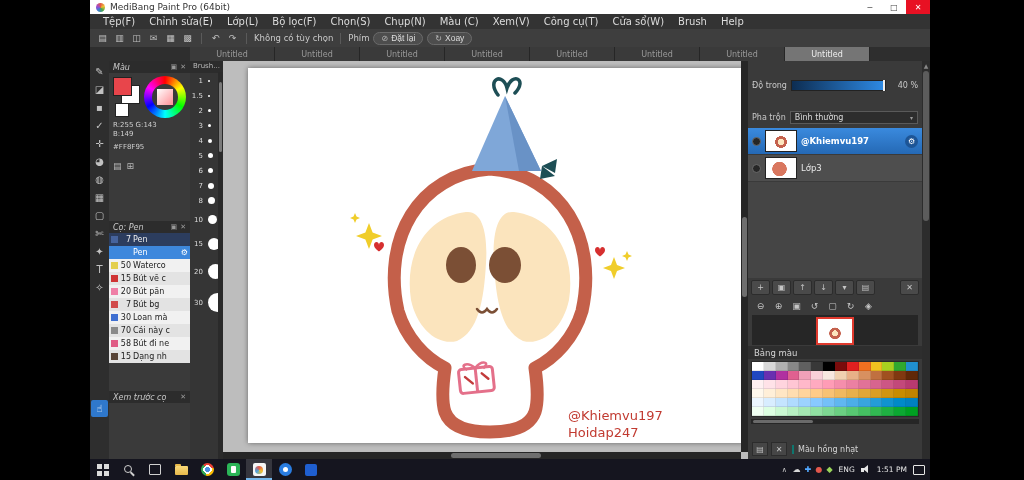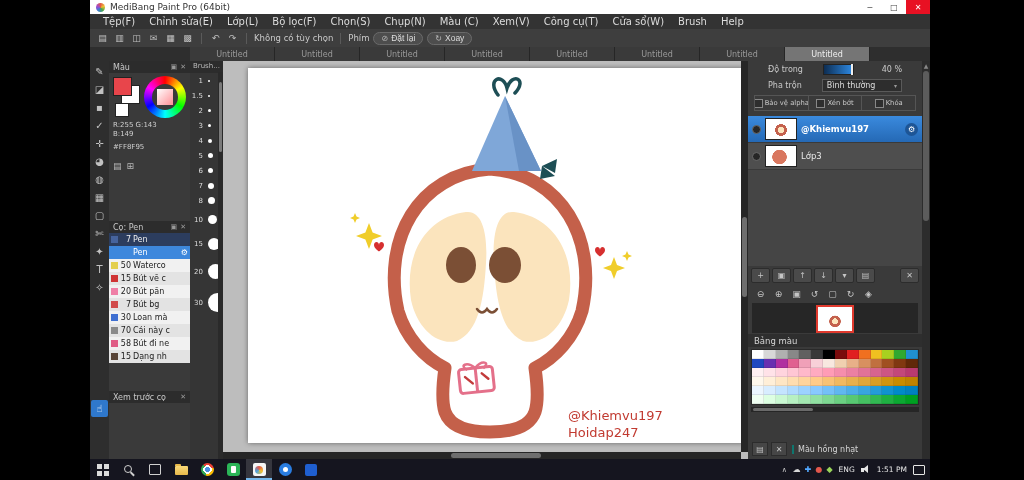--- a/index.html
+++ b/index.html
@@ -34,21 +34,21 @@
 
   
   .main{position:absolute;top:61px;left:0;right:0;bottom:21px;}
 
   .toolcol{position:absolute;left:0;top:0;bottom:0;width:19px;background:#2e2e2e;display:flex;flex-direction:column;align-items:center;padding-top:2px;gap:1px;}
   .tool{width:17px;height:17px;flex:none;display:flex;align-items:center;justify-content:center;color:#c2c2c2;font-size:10px;border-radius:2px;}
   .tool.active{background:#2f78cc;color:#fff;margin-top:auto;margin-bottom:42px;}
 
   .leftdock{position:absolute;left:19px;top:0;bottom:0;width:81px;background:#3a3a3a;border-right:1px solid #262626;}
   .phead{height:12px;background:#2c2c2c;display:flex;align-items:center;padding:0 4px;color:#c9c9c9;font-size:8px;gap:3px;}
-  .phead .grow{flex:1;overflow:hidden;white-space:nowrap;}
+  .phead .grow{flex:1;overflow:hidden;white-space:nowrap;font-style:italic;}
   .ph-ic{font-size:7px;color:#999;}
 
   .color-panel{position:absolute;top:0;left:0;right:0;height:160px;}
   .color-body{position:relative;height:148px;}
   .bg-swatch{position:absolute;left:12px;top:12px;width:17px;height:17px;border:1px solid #222;background:#fff;}
   .fg-swatch{position:absolute;left:4px;top:4px;width:17px;height:17px;border:1px solid #222;}
   .wheel{position:absolute;right:4px;top:3px;width:42px;height:42px;border-radius:50%;background:conic-gradient(#f00,#ff0,#0f0,#0ff,#00f,#f0f,#f00);}
   .wheel::before{content:'';position:absolute;inset:8px;border-radius:50%;background:#3a3a3a;}
   .wheel-sq{position:absolute;inset:13px;z-index:1;}
   .mini-swatch{position:absolute;left:6px;top:30px;width:12px;height:12px;border:1px solid #222;}
@@ -88,21 +88,21 @@
   .vscroll{position:absolute;right:0;top:0;bottom:7px;width:7px;background:#262626;}
   .vscroll .thumb{position:absolute;top:40%;height:80px;left:1px;right:1px;background:#6e6e6e;border-radius:3px;}
 
   
   .rightpanel{position:absolute;right:0;top:0;bottom:0;width:182px;background:#3a3a3a;}
   .rp-inner{position:absolute;left:0;top:0;bottom:0;right:8px;display:flex;flex-direction:column;}
   .rp-scroll{position:absolute;right:0;top:0;bottom:0;width:8px;background:#2c2c2c;}
   .rp-scroll .arrow{color:#888;font-size:6px;text-align:center;height:9px;line-height:9px;}
   .rp-scroll .thumb{position:absolute;top:10px;left:1px;width:6px;height:150px;background:#5c5c5c;border-radius:3px;}
   .rp-head{height:13px;flex:none;background:#2e2e2e;color:#d5d5d5;font-size:8.5px;display:flex;align-items:center;padding:0 6px;}
-  .rp-row{display:flex;align-items:center;padding:0 20px;gap:20px;height:16px;flex:none;color:#c9c9c9;font-size:8px;}
+  .rp-row{display:flex;align-items:center;padding:0 4px;gap:4px;height:16px;flex:none;color:#c9c9c9;font-size:8px;margin-top:16px;}
   .slider{flex:1;height:9px;border:1px solid #222;background:linear-gradient(to right,#0d2d52,#2e8be6);position:relative;}
   .slider::after{content:'';position:absolute;right:0;top:-1px;bottom:-1px;width:2px;background:#eee;}
   .op-val{width:28px;text-align:right;flex:none;}
   .blend-select{flex:1;height:11px;background:#2d2d2d;border:1px solid #5a5a5a;color:#ddd;font-size:8px;display:flex;align-items:center;padding:0 4px;}
   .blend-select .car{margin-left:auto;font-size:6px;color:#999;}
   .checks{display:flex;margin:2px 6px;border:1px solid #555;height:14px;flex:none;}
   .check-item{flex:1;display:flex;align-items:center;justify-content:center;gap:2px;font-size:6.8px;color:#c9c9c9;border-right:1px solid #555;white-space:nowrap;overflow:hidden;}
   .check-item:last-child{border-right:none;}
   .cbox{width:7px;height:7px;border:1px solid #888;background:#2e2e2e;flex:none;}
   .layerlist{margin-top:3px;background:#454545;height:150px;flex:none;}
@@ -451,34 +451,20 @@
           <div class="slider"></div>
           <span class="op-val">40 %</span>
         </div>
         <div class="rp-row">
           <span>Pha trộn</span>
           <div class="blend-select">
             <span>Bình thường</span>
             <span class="car">▾</span>
           </div>
         </div>
-        <div class="checks" id="checks">
-            <span class="check-item">
-              <span class="cbox"></span>
-              <span>Bảo vệ alpha</span>
-            </span>
-            <span class="check-item">
-              <span class="cbox"></span>
-              <span>Xén bớt</span>
-            </span>
-            <span class="check-item">
-              <span class="cbox"></span>
-              <span>Khóa</span>
-            </span>
-          </div>
         <div class="layerlist" id="layerlist">
             <div class="layer-row selected">
               <span class="l-dot"></span>
               <span class="l-thumb thumb-character"></span>
               <span class="l-name">@Khiemvu197</span>
               <span class="l-gear">⚙</span>
             </div>
             <div class="layer-row">
               <span class="l-dot"></span>
               <span class="l-thumb thumb-orange"></span>

